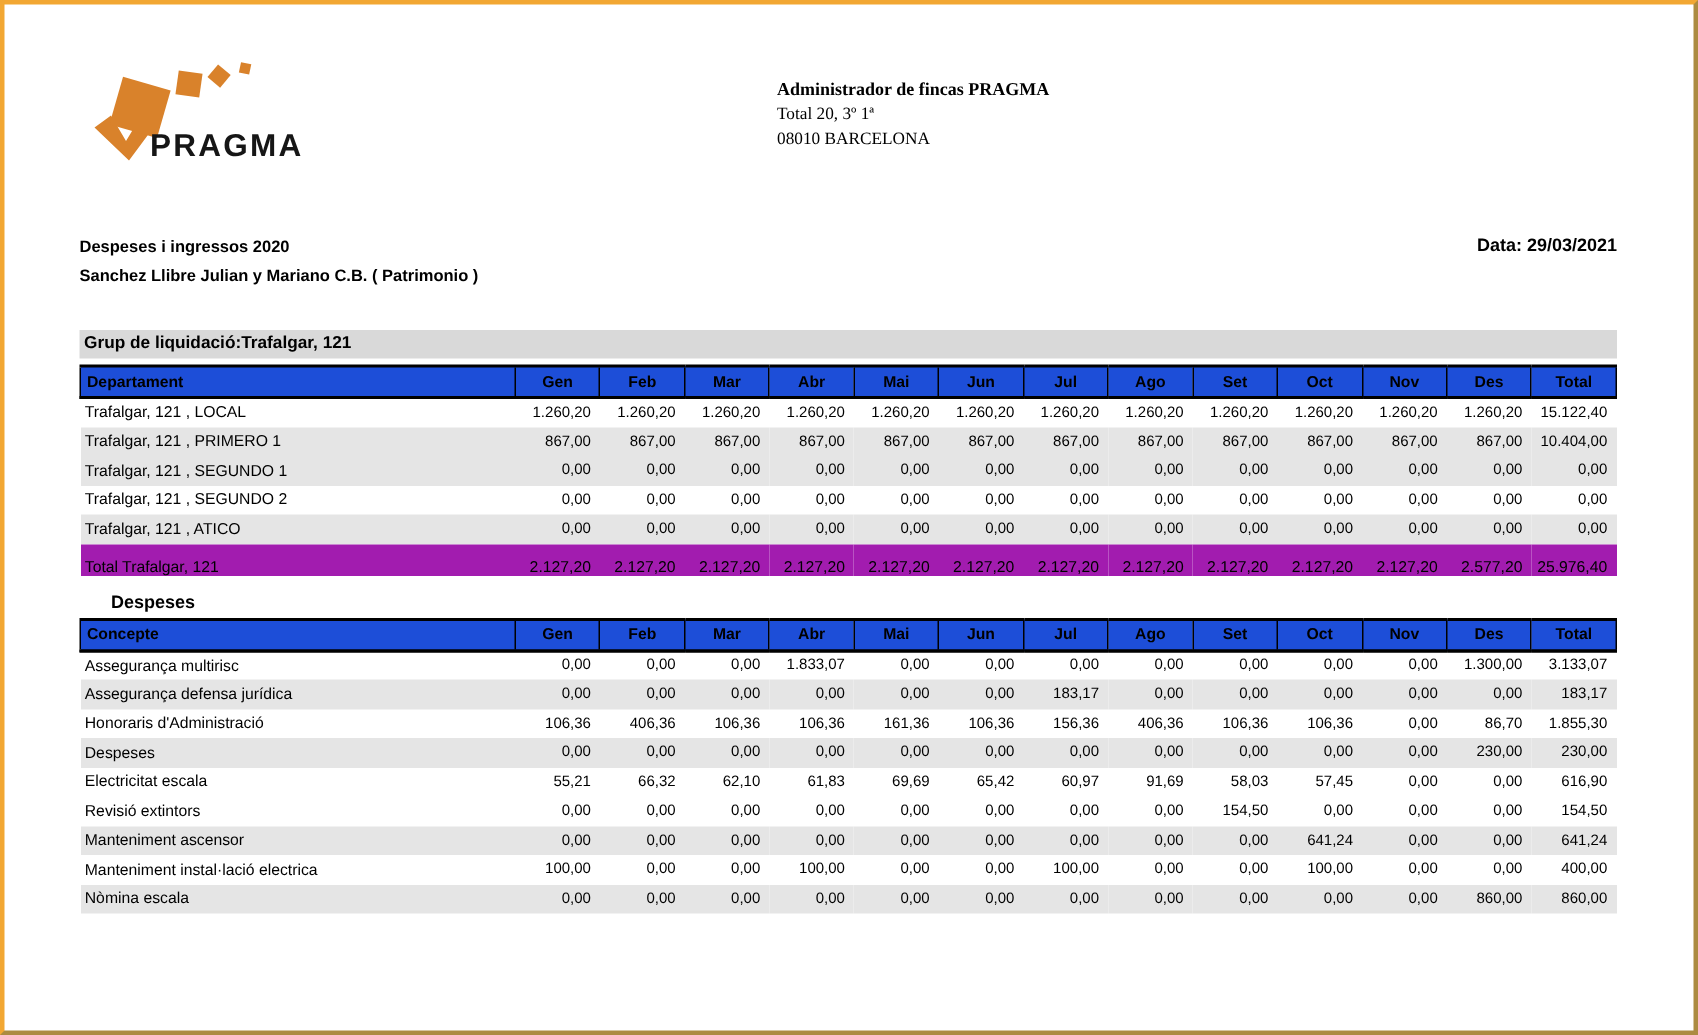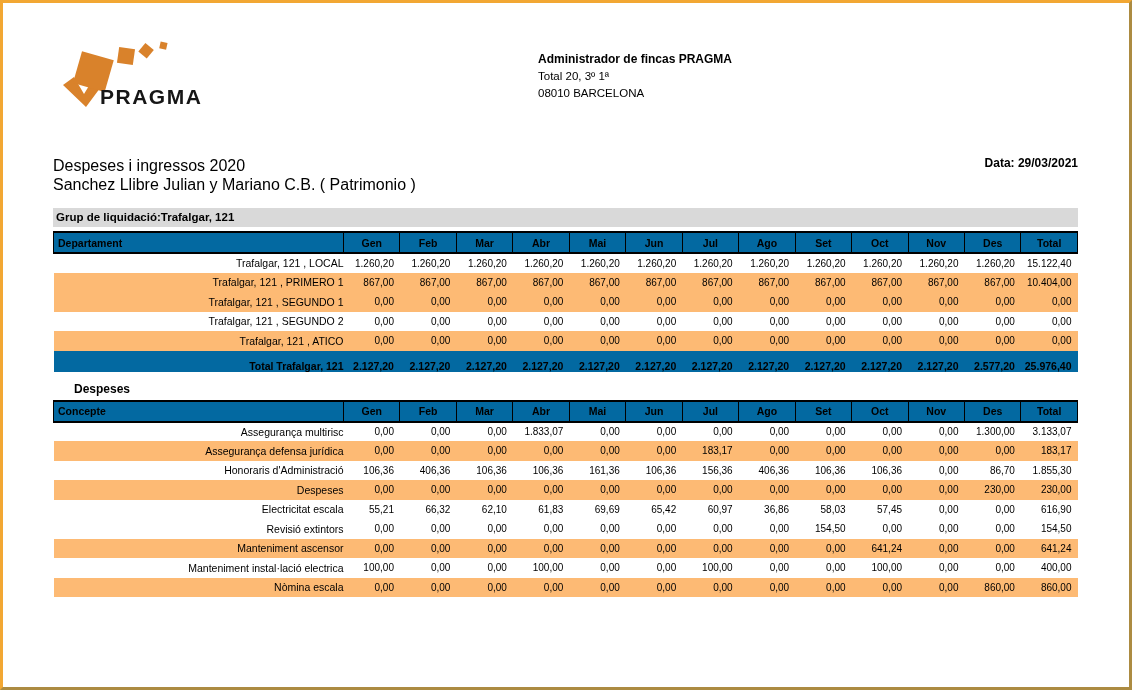--- a/index.html
+++ b/index.html
@@ -7,47 +7,47 @@
   .window {
     position:relative; width:1132px; height:690px; overflow:hidden;
     background:#fff;
     border:3px solid;
     border-color:#F2A733 #AC8B41 #AC8B41 #F2A733;
     font-family:"Liberation Sans", sans-serif;
     color:#000;
   }
   
   .logo { position:absolute; left:58px; top:36px; width:165px; height:70px; }
-  .lh-block { position:absolute; left:535px; top:48px; font-size:11.5px; line-height:17px; }
+  .lh-block { position:absolute; left:515px; top:48px; font-size:11.5px; line-height:17px;font-family:Liberation Serif, serif; }
   .lh-company { font-weight:bold; font-size:12px; }
   
   .content { position:absolute; left:50px; right:51px; top:153px; }
   .title-row { display:flex; justify-content:space-between; align-items:flex-start; }
-  .title-left { font-weight:normal; font-size:16px; line-height:19px; }
+  .title-left { font-weight:bold; font-size:11px; line-height:19px; }
   .date { font-weight:bold; font-size:12px; }
   .group-bar {
-    margin-top:14px; height:19px; line-height:19px;
+    margin-top:26px; height:19px; line-height:19px;
     background:#D9D9D9; font-weight:bold; font-size:11.5px; padding-left:3px;
   }
   .section-heading { margin-top:12px; font-weight:bold; font-size:12px; }
   .tbl-wrap { margin-top:4px; }
   table { border-collapse:collapse; table-layout:fixed; width:100%; }
   col.c-first { width:290px; }
   th {
     border-left:1px solid #000; border-right:1px solid #000;
     border-top:2px solid #000; border-bottom:2px solid #000;
     font-weight:bold; font-size:10.5px; height:21px; text-align:center;
-    background:#0369a1; padding:0;
+    background:#1d4ed8; padding:0;
   }
   th.first { text-align:left; padding-left:4px; }
   td { height:19.5px; vertical-align:middle; padding:0; }
-  td.label { font-size:10.5px; padding-left:3px;text-align:right; }
+  td.label { font-size:10.5px; padding-left:3px; }
   td.num { font-size:10px; text-align:right; padding-right:6px; white-space:nowrap; }
-  tbody tr.stripe { background:#fdba74; }
-  tr.total td { font-weight:bold; background:#0369a1; padding-top:9px; font-size:10.5px; }
+  tbody tr.stripe { background:#e5e5e5; }
+  tr.total td { font-weight:normal; background:#a21caf; padding-top:9px; font-size:10.5px; }
   tr.total td.num { font-size:10.5px; }
   .despeses-heading { margin-top:10px;padding-left:21px; }
 </style>
 </head>
 <body>
 
 <div class="window">
 
   <div class="logo">
     <svg width="165" height="70" viewBox="0 0 165 70">
@@ -321,21 +321,21 @@
             </tr>
             <tr>
               <td class="label">Electricitat escala</td>
               <td class="num">55,21</td>
               <td class="num">66,32</td>
               <td class="num">62,10</td>
               <td class="num">61,83</td>
               <td class="num">69,69</td>
               <td class="num">65,42</td>
               <td class="num">60,97</td>
-              <td class="num">36,86</td>
+              <td class="num">91,69</td>
               <td class="num">58,03</td>
               <td class="num">57,45</td>
               <td class="num">0,00</td>
               <td class="num">0,00</td>
               <td class="num">616,90</td>
             </tr>
             <tr>
               <td class="label">Revisió extintors</td>
               <td class="num">0,00</td>
               <td class="num">0,00</td>

